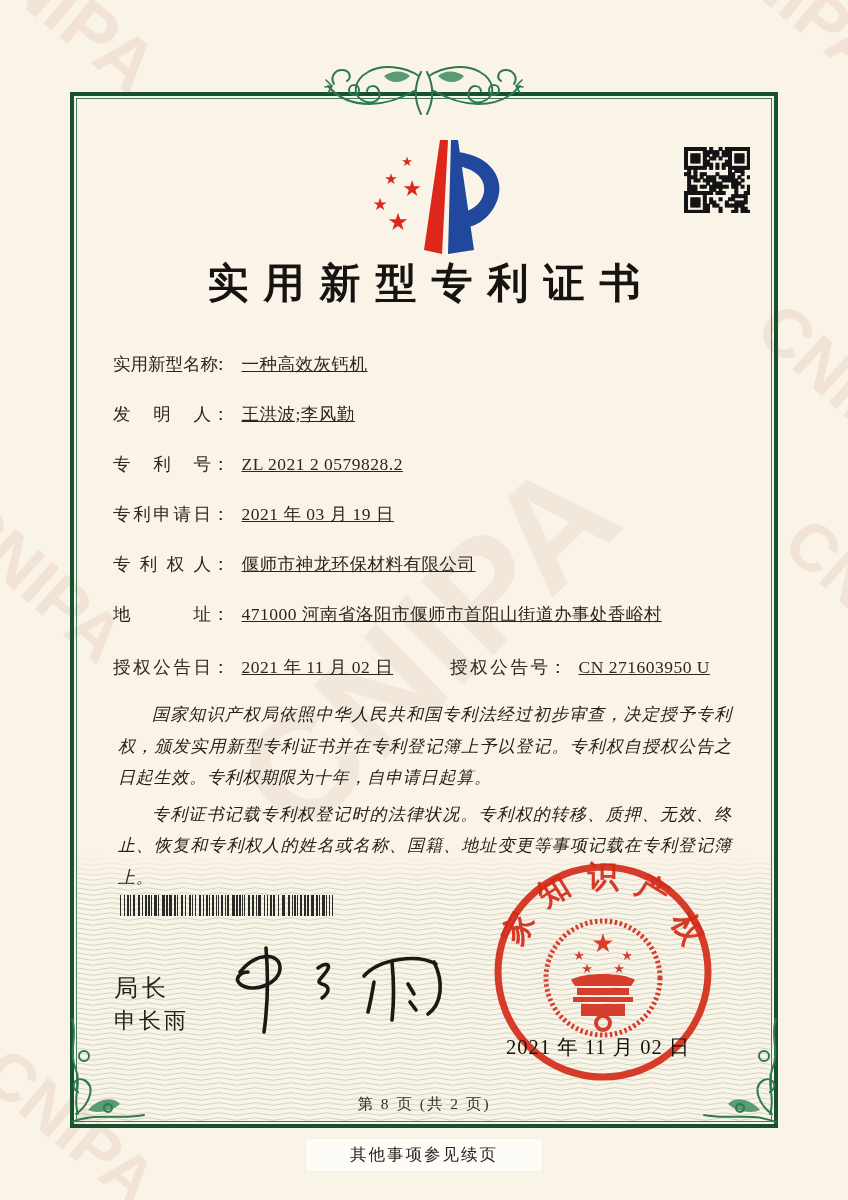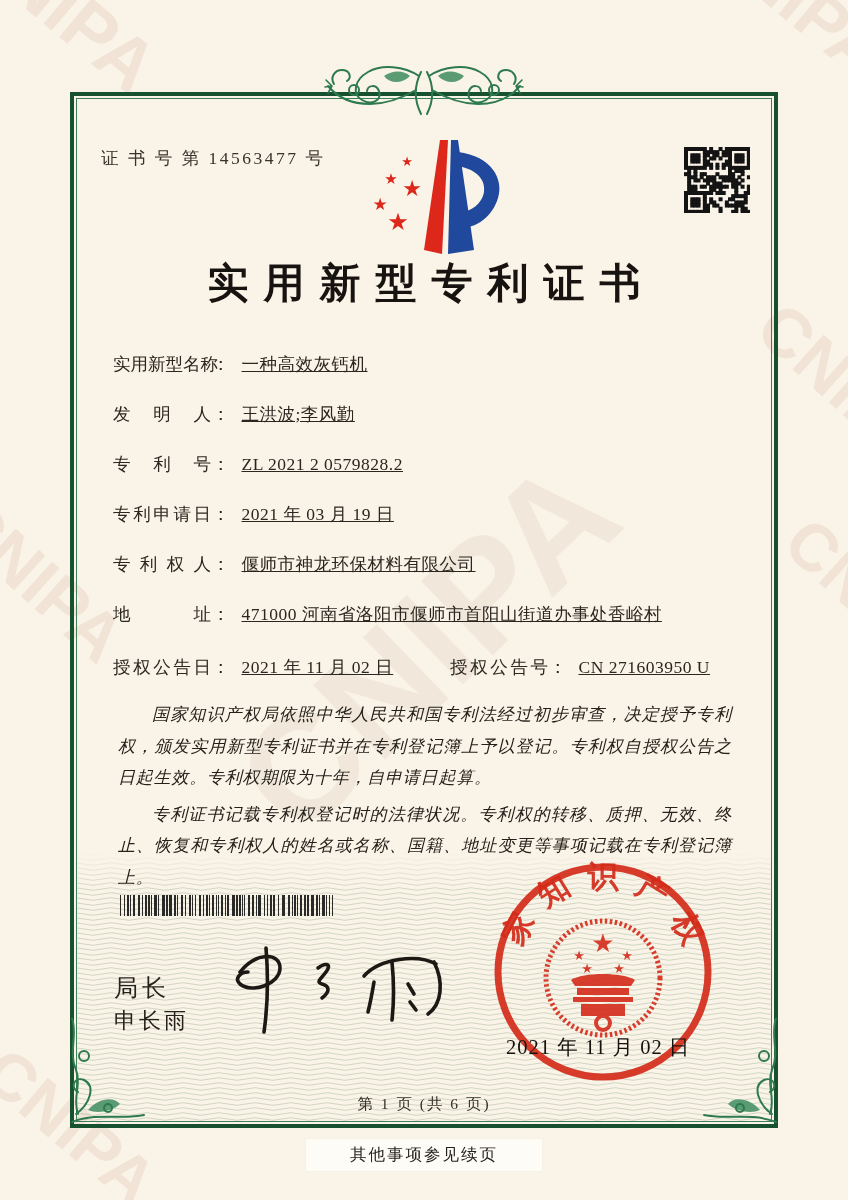--- a/index.html
+++ b/index.html
@@ -172,21 +172,20 @@
     <g transform="translate(84,0) scale(-1,1)" fill="none" stroke="#2e7a4e" stroke-width="2" stroke-linecap="round">
       <path d="M10,0 C16,18 6,34 14,52 C20,66 10,80 16,96"></path>
       <path d="M14,96 C28,86 34,68 22,62 C12,58 8,70 16,74"></path>
       <path d="M10,104 C36,94 60,102 82,97"></path>
       <path d="M26,92 C36,80 52,78 58,86 C50,94 34,96 26,92 Z" fill="#5a9b74" stroke="none"></path>
       <circle cx="22" cy="38" r="5"></circle>
       <circle cx="46" cy="90" r="4"></circle>
     </g>
   </svg>
 
-  <div class="cert-no">证 书 号 第 14563477 号</div>
 
   <svg class="logo" width="160" height="120" viewBox="0 0 160 120">
     <path d="M88,2 L96,2 L90,116 L72,112 Z" fill="#dd271b"></path>
     <path d="M99,2 L106,2 L122,112 L96,116 Z" fill="#20489c"></path>
     <path d="M106,14 C140,18 152,42 146,60 C140,80 122,92 104,90 L102,74 C118,76 130,66 132,54 C134,40 122,30 104,28 Z" fill="#20489c"></path>
     <g fill="#dd271b">
       <text x="55" y="28" font-size="13" text-anchor="middle">★</text>
       <text x="39" y="46" font-size="15" text-anchor="middle">★</text>
       <text x="60" y="58" font-size="22" text-anchor="middle">★</text>
       <text x="28" y="72" font-size="17" text-anchor="middle">★</text>
@@ -614,16 +613,16 @@
       <text x="132" y="113" font-size="13" text-anchor="middle">★</text>
       <path d="M84,120 C96,112 136,112 148,120 L144,126 L88,126 Z"></path>
       <rect x="90" y="128" width="52" height="7"></rect>
       <rect x="86" y="137" width="60" height="5"></rect>
       <rect x="94" y="144" width="44" height="12"></rect>
       <circle cx="116" cy="163" r="7" fill="none" stroke="#d42b1a" stroke-width="4"></circle>
     </g>
   </svg>
   <div class="seal-date">2021 年 11 月 02 日</div>
 
-  <div class="page-num">第 1 页 (共 6 页)</div>
+  <div class="page-num">第 8 页 (共 2 页)</div>
   <div class="note-box">其他事项参见续页</div>
 
 </div>
 
 </body></html>

